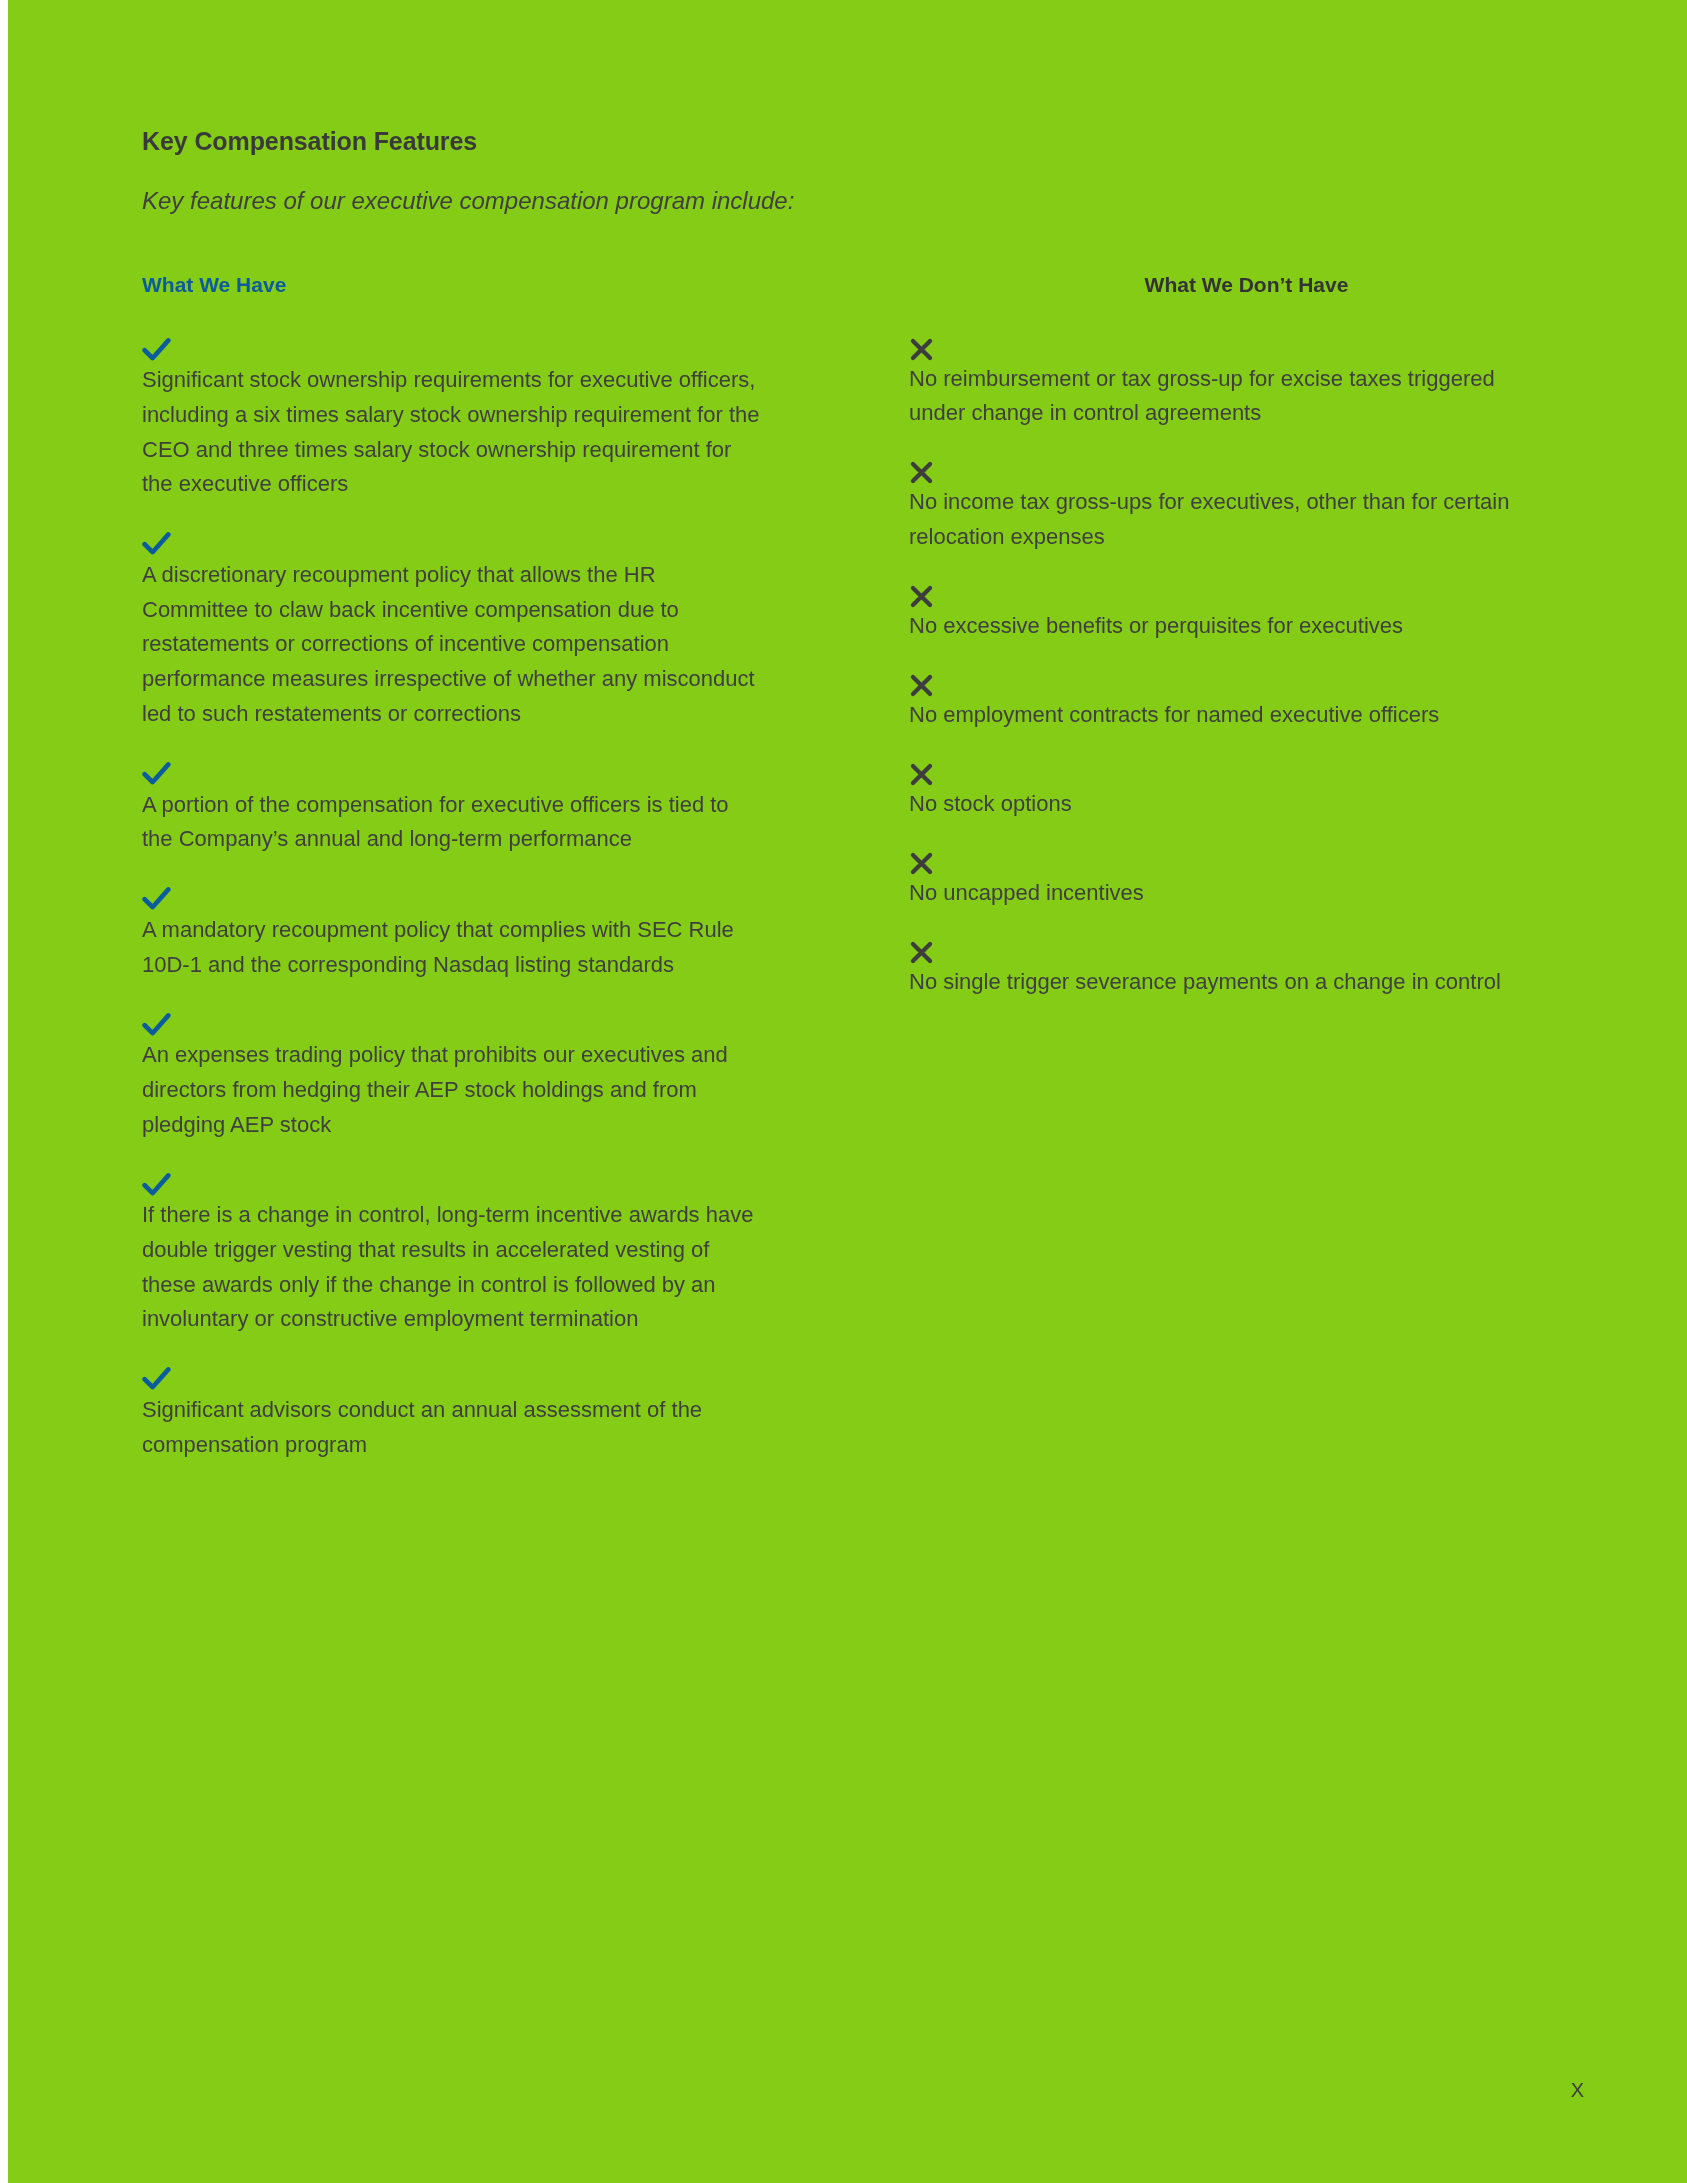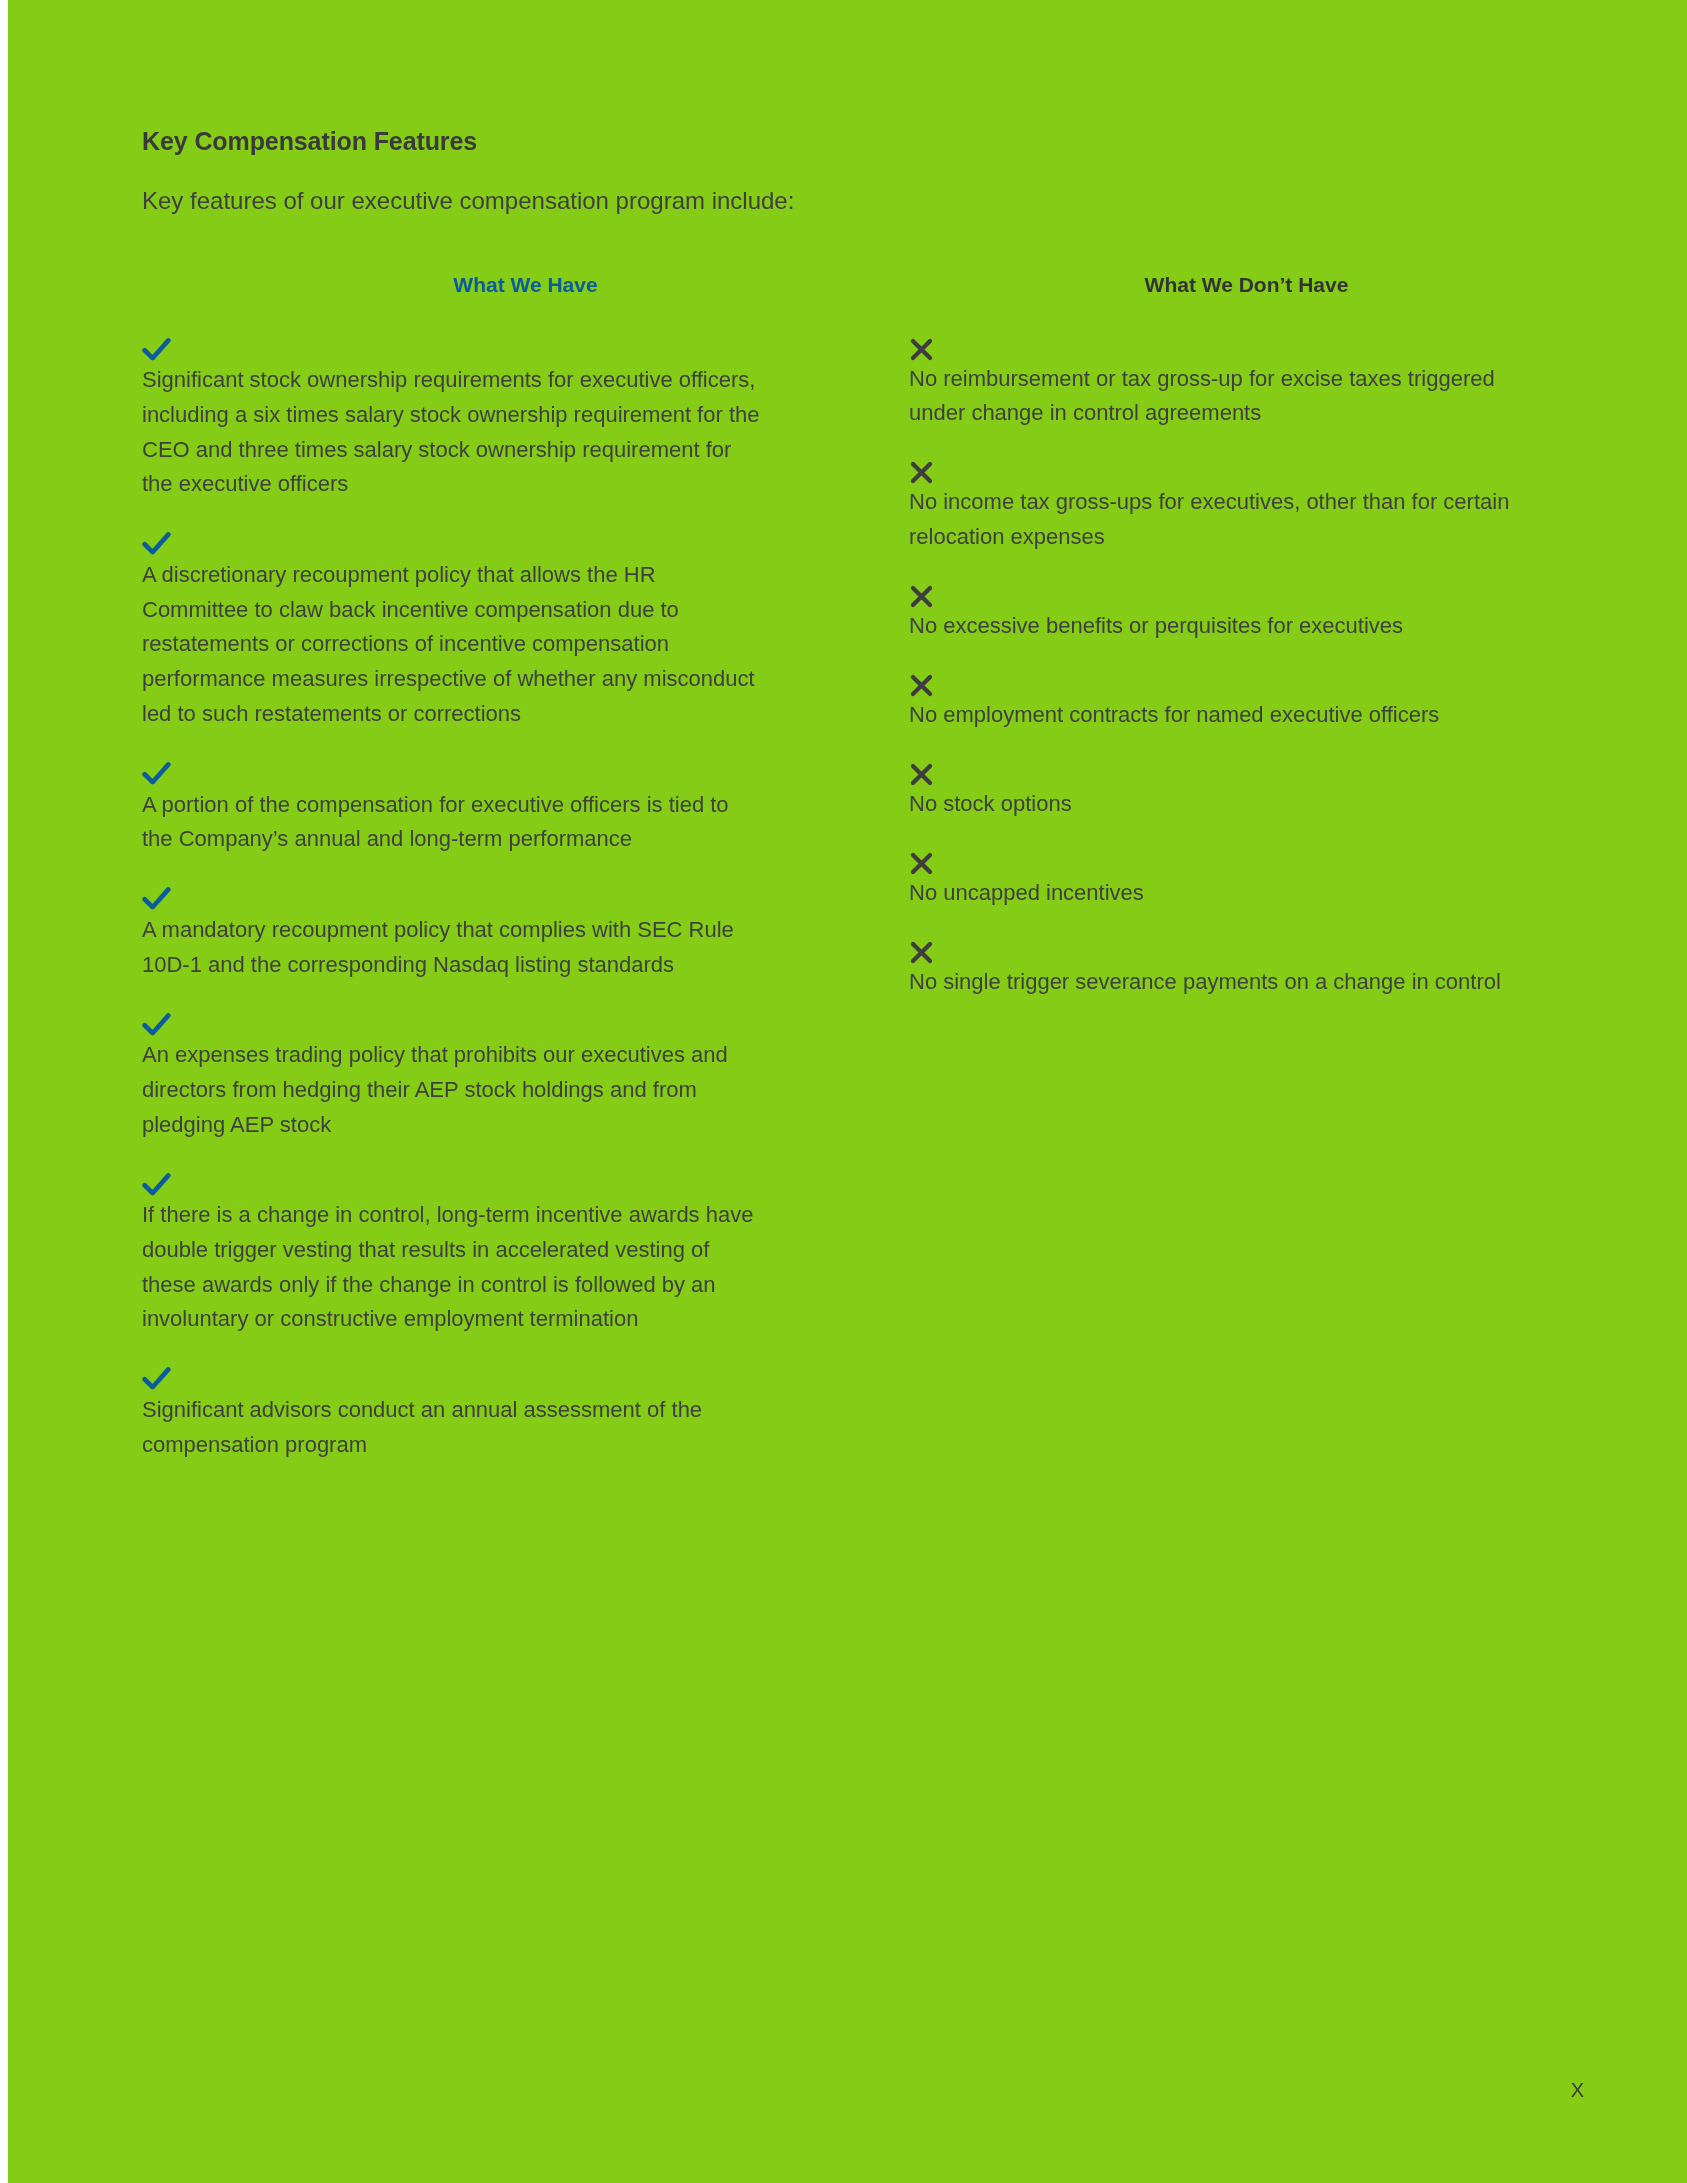--- a/index.html
+++ b/index.html
@@ -38,20 +38,21 @@
     margin: 0 0 0 0;
     line-height: 1.2;
   }
 
   .intro {
     font-size: 24px;
     color: #3f3f3f;
     font-weight: 400;
     margin-top: 29px;
     line-height: 1.3;
+    font-style: italic;
   }
 
   .columns {
     display: flex;
     flex-direction: row;
     margin-top: 56px;
     width: 100%;
   }
 
   .col {
@@ -61,21 +62,21 @@
     width: 675px;
     margin-left: 0px;
   }
 
   .col-heading {
     font-size: 21px;
     font-weight: bold;
     line-height: 1.2;
     margin-bottom: 38px;
   }
-  .col-heading.blue { color: #0b5c9c; text-align: center; }
+  .col-heading.blue { color: #0b5c9c; }
   .col-heading.dark { color: #333333; text-align: center; }
 
   .bullet-list {
     margin: 0;
     padding: 0;
     list-style: none;
   }
 
   .bullet {
     display: flex;

